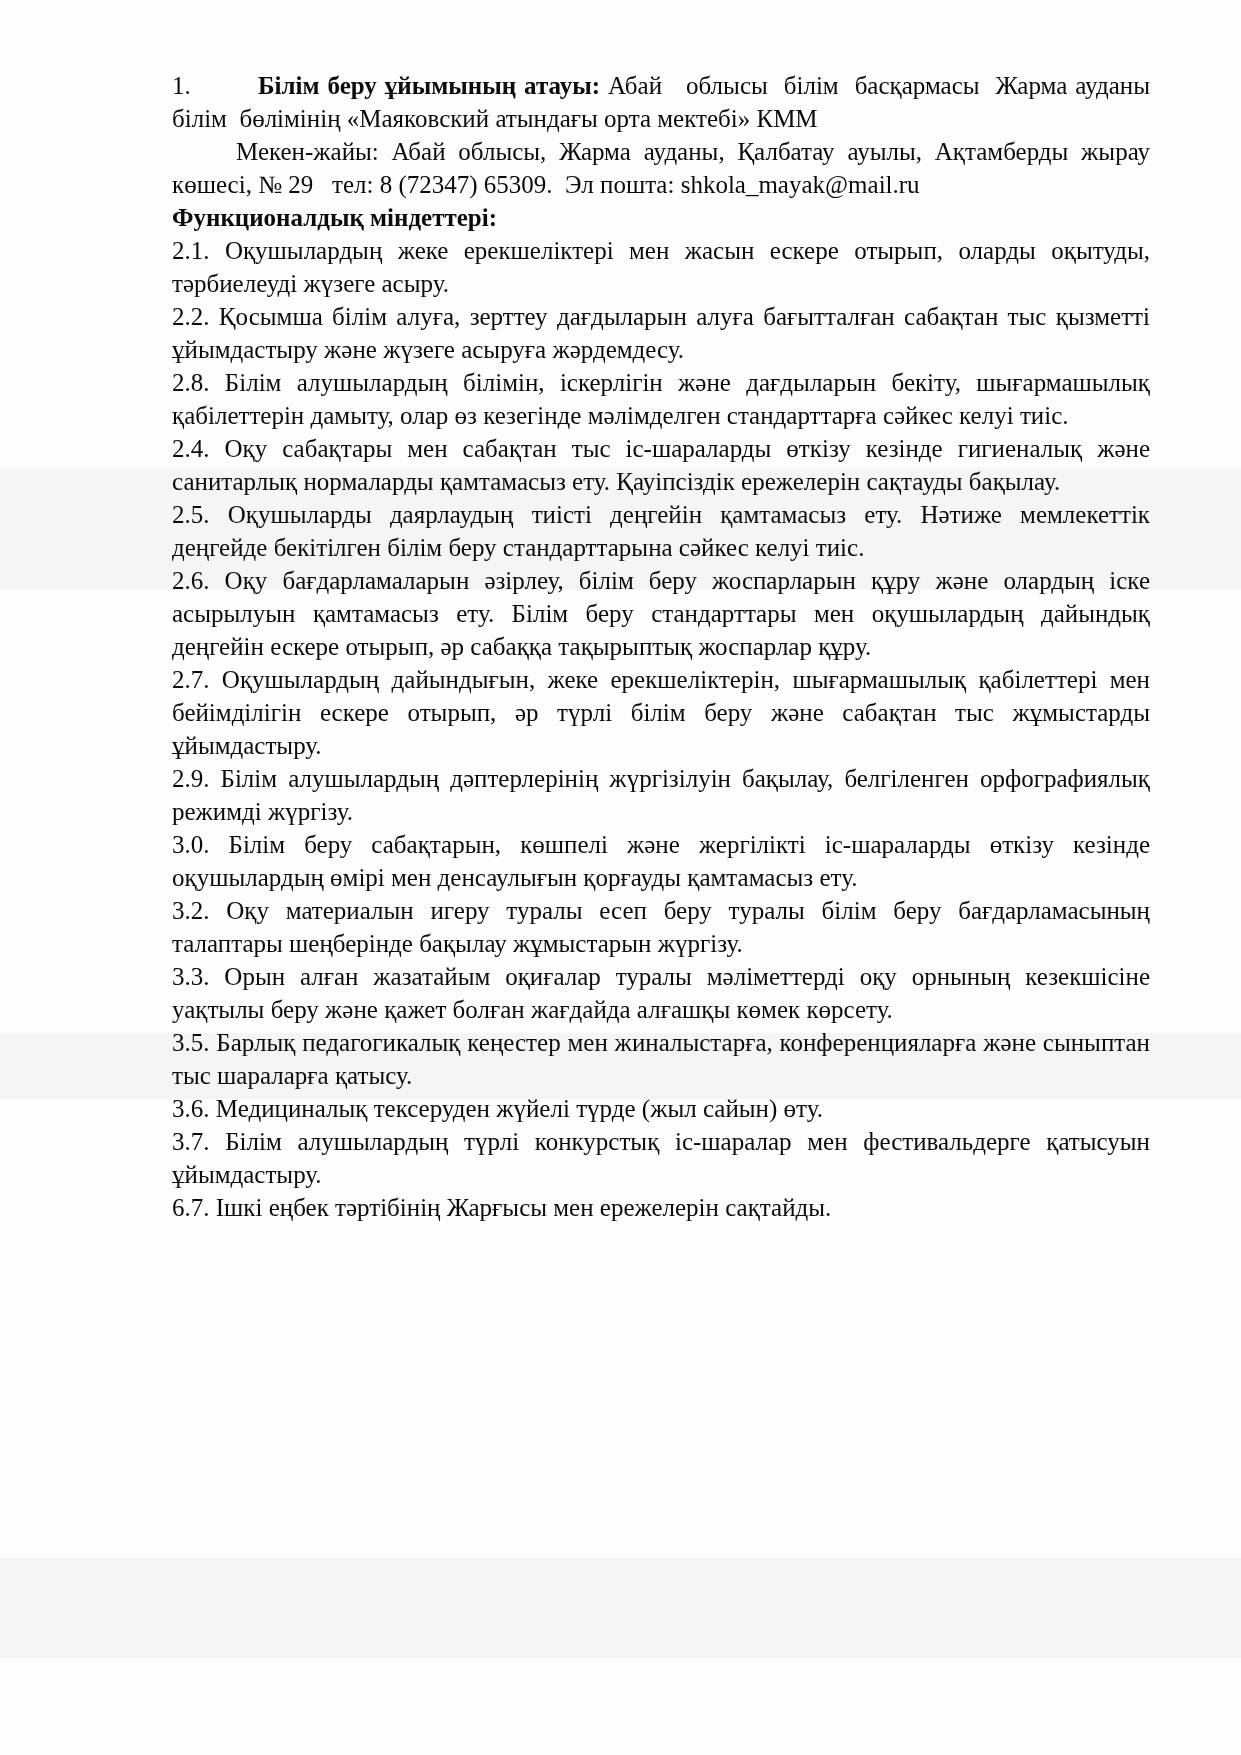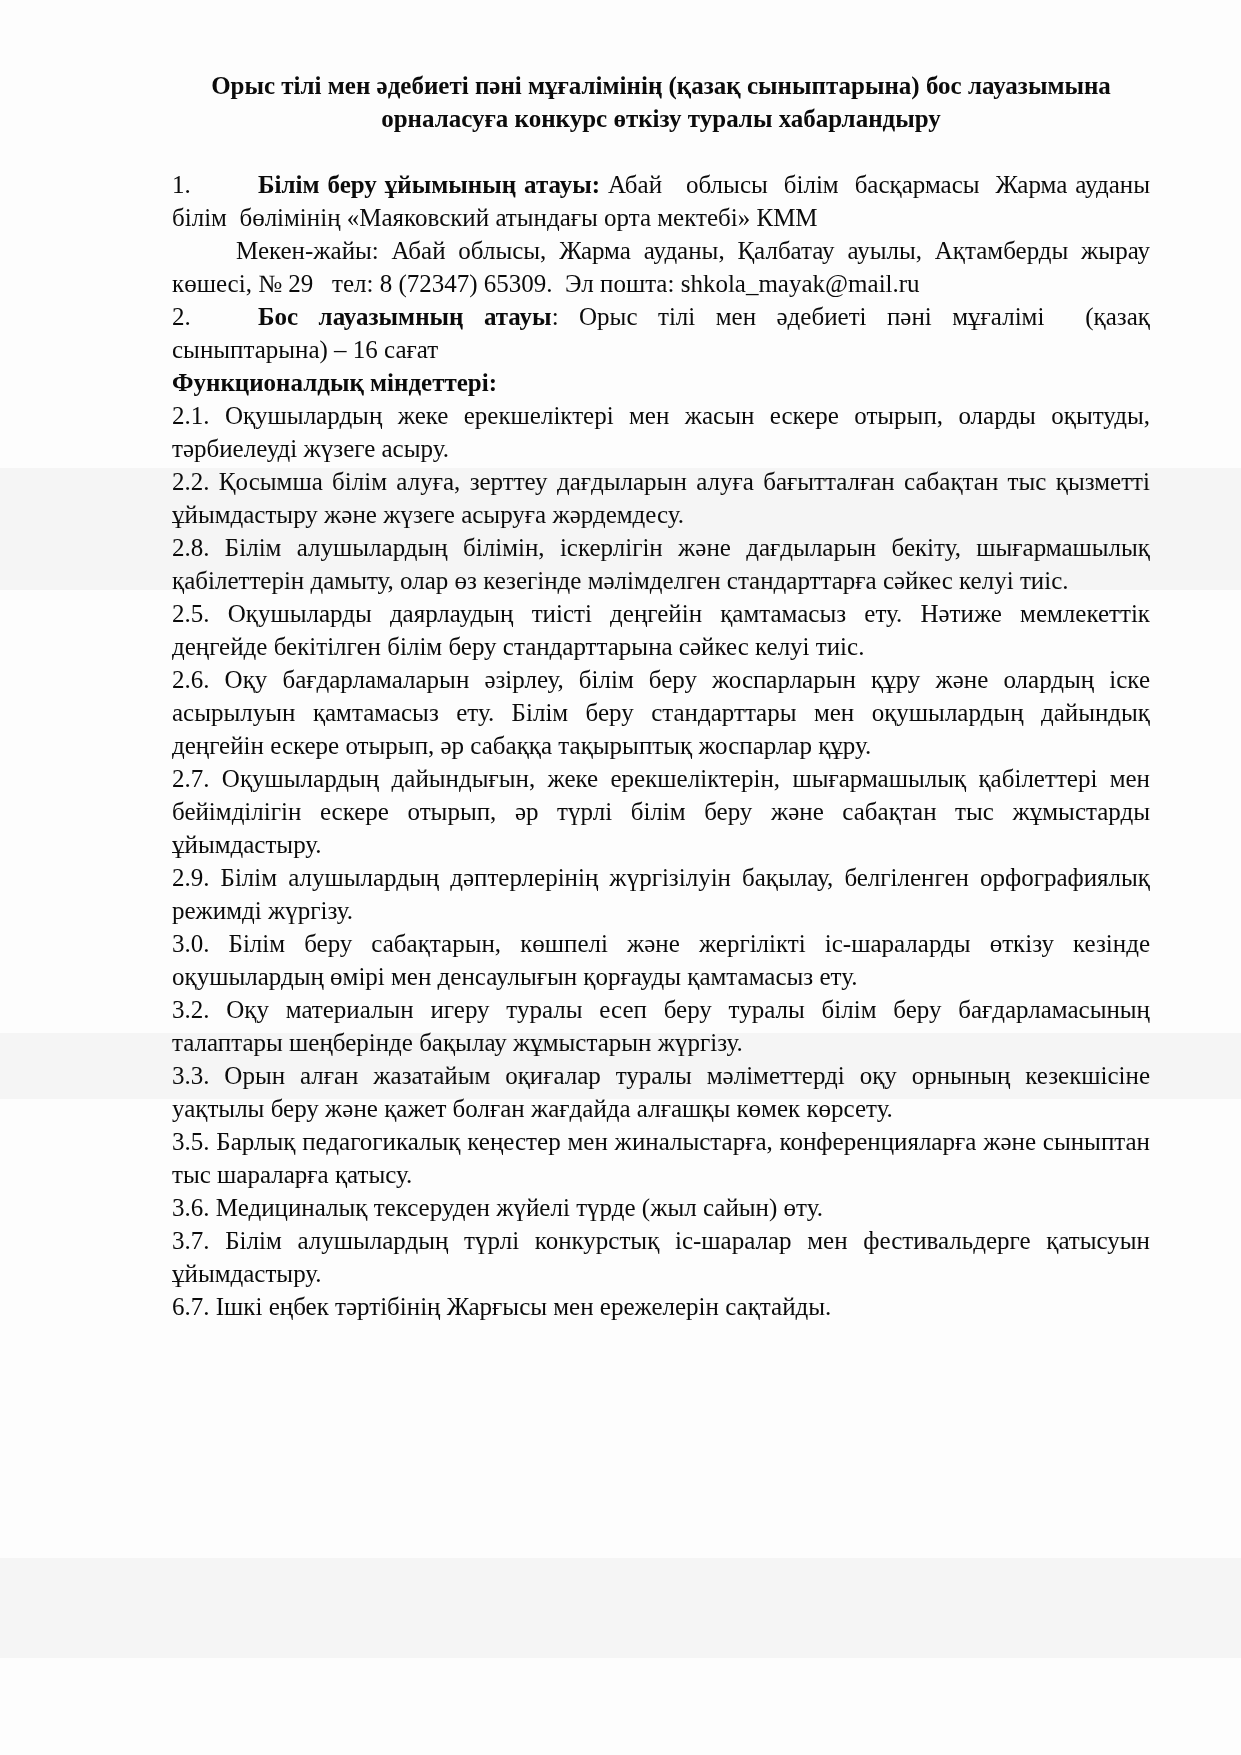--- a/index.html
+++ b/index.html
@@ -58,36 +58,32 @@
 </style>
 </head>
 <body>
 
 <div class="page">
   <div class="scan-band band-1"></div>
   <div class="scan-band band-2"></div>
   <div class="scan-band band-3"></div>
 
   <div class="content">
-    <h1 class="doc-title">
-        <span class="tl">Орыс тілі мен әдебиеті пәні мұғалімінің (қазақ сыныптарына) бос лауазымына</span>
-        <span class="tl">орналасуға конкурс өткізу туралы хабарландыру</span>
-      </h1>
 
     <p class="para pre"><span class="num">1.</span><span class="bold">Білім беру ұйымының атауы:</span><span> Абай   облысы  білім  басқармасы  Жарма ауданы білім  бөлімінің «Маяковский атындағы орта мектебі» КММ</span></p>
 
     <p class="para pre address">Мекен-жайы: Абай облысы, Жарма ауданы, Қалбатау ауылы, Ақтамберды жырау көшесі, № 29   тел: 8 (72347) 65309.  Эл пошта: shkola_mayak@mail.ru</p>
 
-    <p class="para pre"><span class="num">2.</span><span class="bold">Бос лауазымның атауы</span><span>: Орыс тілі мен әдебиеті пәні мұғалімі  (қазақ сыныптарына) – 16 сағат</span></p>
 
     <p class="para bold">Функционалдық міндеттері:</p>
 
     <p class="para">2.1. Оқушылардың жеке ерекшеліктері мен жасын ескере отырып, оларды оқытуды, тәрбиелеуді жүзеге асыру.</p>
     <p class="para">2.2. Қосымша білім алуға, зерттеу дағдыларын алуға бағытталған сабақтан тыс қызметті ұйымдастыру және жүзеге асыруға жәрдемдесу.</p>
     <p class="para">2.8. Білім алушылардың білімін, іскерлігін және дағдыларын бекіту, шығармашылық қабілеттерін дамыту, олар өз кезегінде мәлімделген стандарттарға сәйкес келуі тиіс.</p>
+    <p class="para">2.4. Оқу сабақтары мен сабақтан тыс іс-шараларды өткізу кезінде гигиеналық және санитарлық нормаларды қамтамасыз ету. Қауіпсіздік ережелерін сақтауды бақылау.</p>
     <p class="para">2.5. Оқушыларды даярлаудың тиісті деңгейін қамтамасыз ету. Нәтиже мемлекеттік деңгейде бекітілген білім беру стандарттарына сәйкес келуі тиіс.</p>
     <p class="para">2.6. Оқу бағдарламаларын әзірлеу, білім беру жоспарларын құру және олардың іске асырылуын қамтамасыз ету. Білім беру стандарттары мен оқушылардың дайындық деңгейін ескере отырып, әр сабаққа тақырыптық жоспарлар құру.</p>
     <p class="para">2.7. Оқушылардың дайындығын, жеке ерекшеліктерін, шығармашылық қабілеттері мен бейімділігін ескере отырып, әр түрлі білім беру және сабақтан тыс жұмыстарды ұйымдастыру.</p>
     <p class="para">2.9. Білім алушылардың дәптерлерінің жүргізілуін бақылау, белгіленген орфографиялық режимді жүргізу.</p>
     <p class="para">3.0. Білім беру сабақтарын, көшпелі және жергілікті іс-шараларды өткізу кезінде оқушылардың өмірі мен денсаулығын қорғауды қамтамасыз ету.</p>
     <p class="para">3.2. Оқу материалын игеру туралы есеп беру туралы білім беру бағдарламасының талаптары шеңберінде бақылау жұмыстарын жүргізу.</p>
     <p class="para">3.3. Орын алған жазатайым оқиғалар туралы мәліметтерді оқу орнының кезекшісіне уақтылы беру және қажет болған жағдайда алғашқы көмек көрсету.</p>
     <p class="para">3.5. Барлық педагогикалық кеңестер мен жиналыстарға, конференцияларға және сыныптан тыс шараларға қатысу.</p>
     <p class="para">3.6. Медициналық тексеруден жүйелі түрде (жыл сайын) өту.</p>
     <p class="para">3.7. Білім алушылардың түрлі конкурстық іс-шаралар мен фестивальдерге қатысуын ұйымдастыру.</p>

